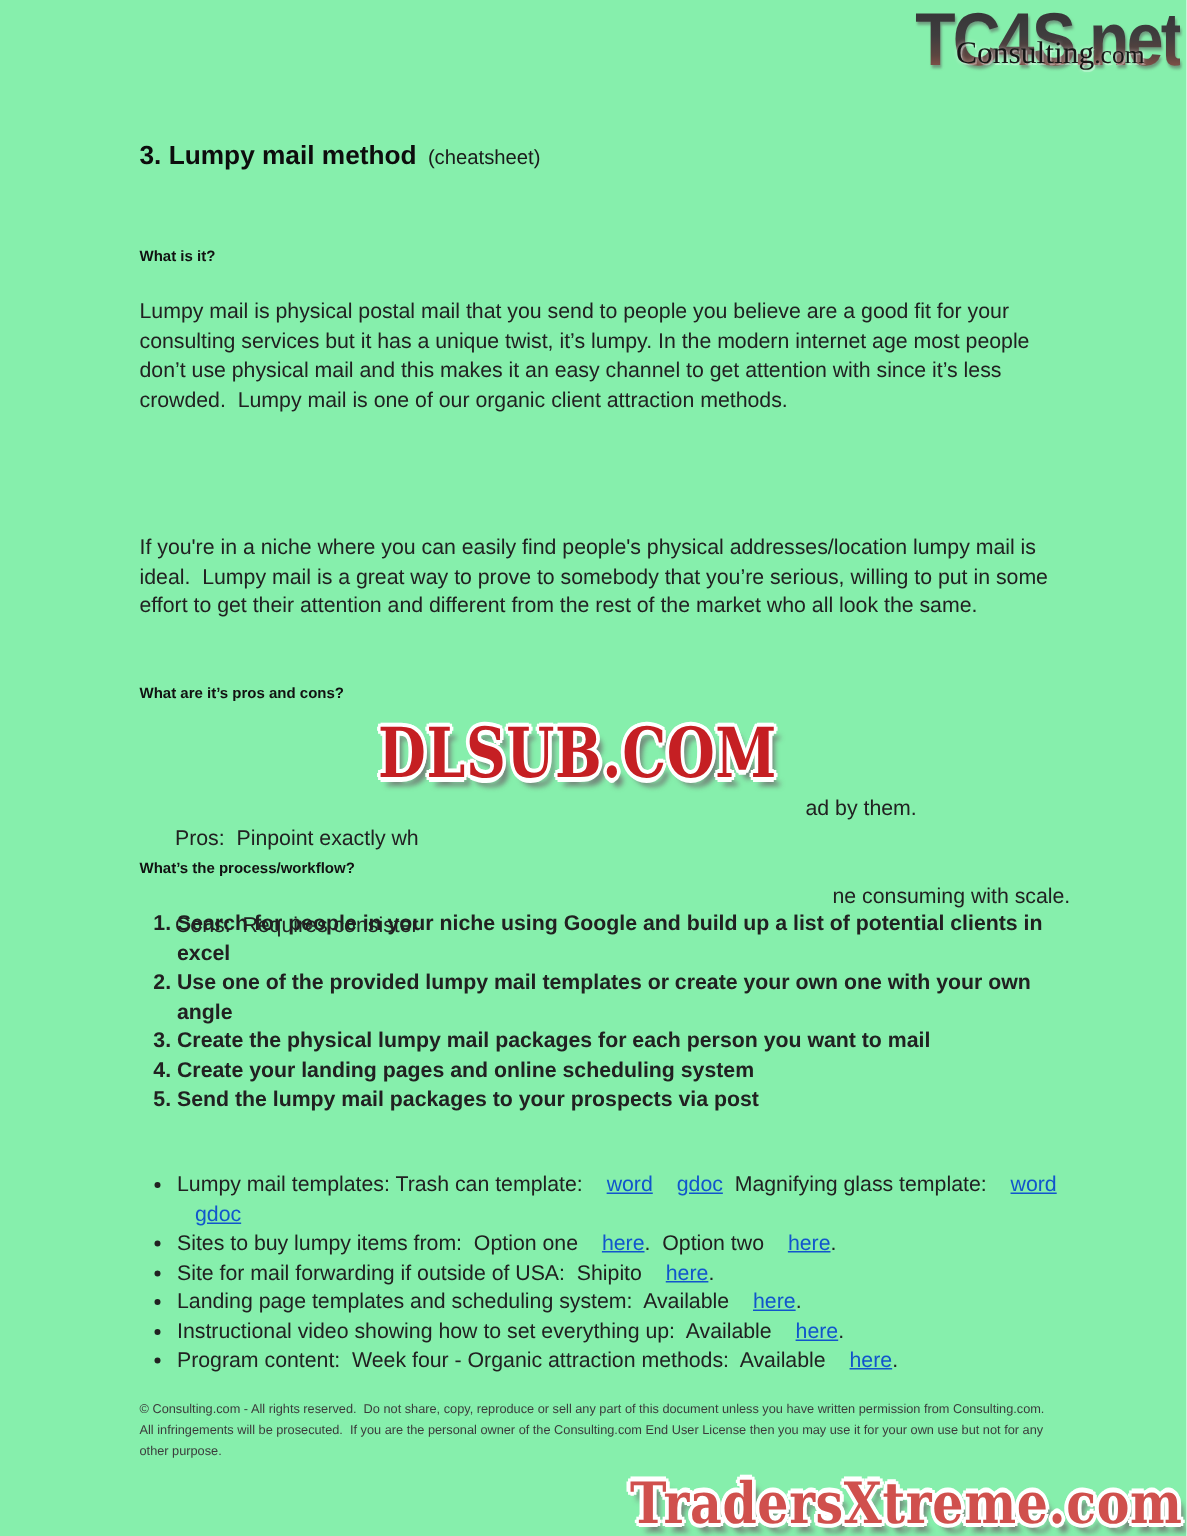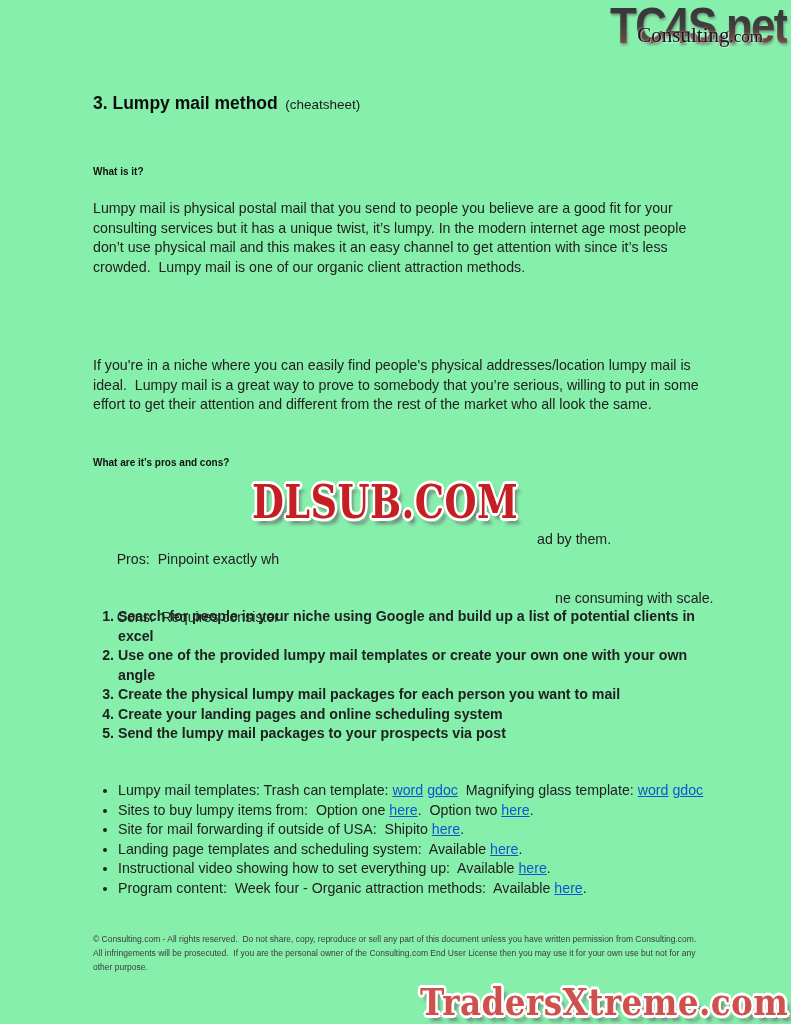--- a/index.html
+++ b/index.html
@@ -9,21 +9,21 @@
   }
   .abs{position:absolute;}
   .col{left:93px;width:606px;}
   .body-text{font-size:14.2px;line-height:19.5px;white-space:pre-wrap;color:#212121;}
   .heading{font-size:10px;line-height:19.5px;font-weight:bold;color:#111;white-space:pre;}
   .doc-title{font-size:17.5px;font-weight:bold;color:#0d0d0d;white-space:pre;}
   .doc-title .suffix{font-size:13.5px;font-weight:normal;color:#1a1a1a;}
   ol.steps{margin:0;padding:0 0 0 25px;font-weight:bold;}
   ul.res{margin:0;padding:0 0 0 25px;}
   ol.steps li, ul.res li{font-size:14.2px;line-height:19.5px;white-space:pre-wrap;}
-  a.doclink{color:#1155cc;cursor:pointer;}
+  a.doclink{color:#1155cc;cursor:pointer;margin-left:12px;}
   .line{position:relative;height:19.5px;}
   .frag-right{position:absolute;top:0;white-space:pre;}
   .footer{font-size:8.5px;line-height:13.8px;color:#3b3b3b;white-space:pre-wrap;}
 
   
   .tc4s{
     top:1px;right:4px;
     font-family:"Liberation Sans", sans-serif;font-weight:bold;
     font-size:50px;letter-spacing:-2px;line-height:1;
     background:linear-gradient(180deg,#333335 0%,#3f3d3e 45%,#5c4540 72%,#8e544a 92%,#935149 100%);
@@ -78,20 +78,21 @@
       <span class="frag-right" style="left:444px;">ad by them.</span>
     </div>
     <div class="line">
       <span>Cons:  Requires consister</span>
       <span class="frag-right" style="left:462px;text-align:right;">ne consuming with scale.</span>
     </div>
   </div>
 
   <div class="abs stamp dlsub" style="color: rgb(197, 31, 35);">DLSUB.COM</div>
 
+  <div class="abs col heading" style="top:570px;">What’s the process/workflow?</div>
   <ol class="abs col steps" style="top:607px;">
       <li>Search for people in your niche using Google and build up a list of potential clients in excel</li>
       <li>Use one of the provided lumpy mail templates or create your own one with your own angle</li>
       <li>Create the physical lumpy mail packages for each person you want to mail</li>
       <li>Create your landing pages and online scheduling system</li>
       <li>Send the lumpy mail packages to your prospects via post</li>
     </ol>
 
   <ul class="abs col res" style="top:781px;">
       <li><span>Lumpy mail templates: Trash can template: </span><a class="doclink" href="#">word</a><span> </span><a class="doclink" href="#">gdoc</a><span>  Magnifying glass template: </span><a class="doclink" href="#">word</a><span> </span><a class="doclink" href="#">gdoc</a></li>

